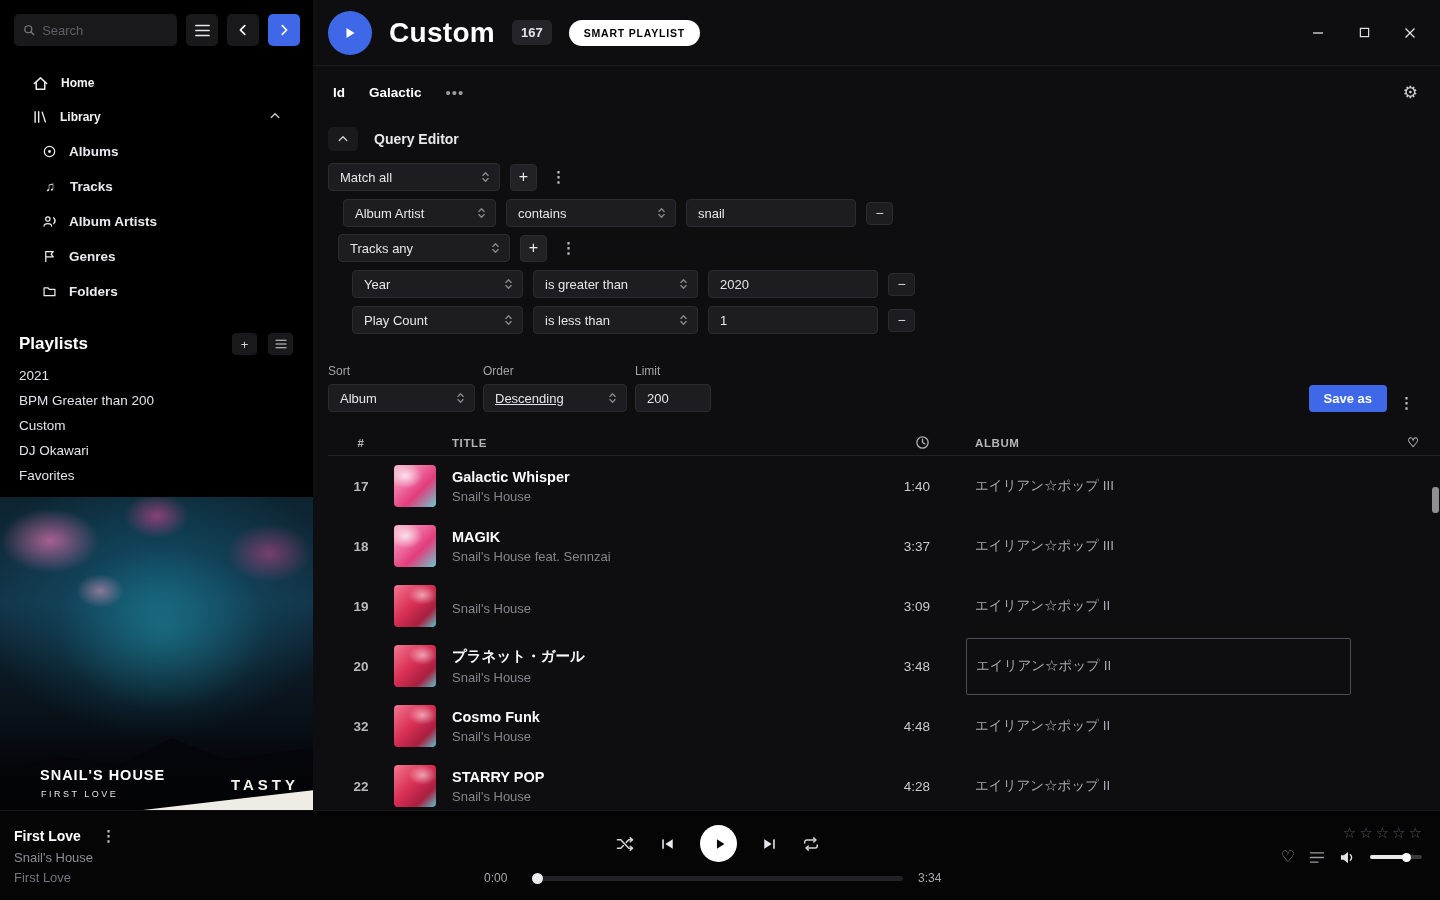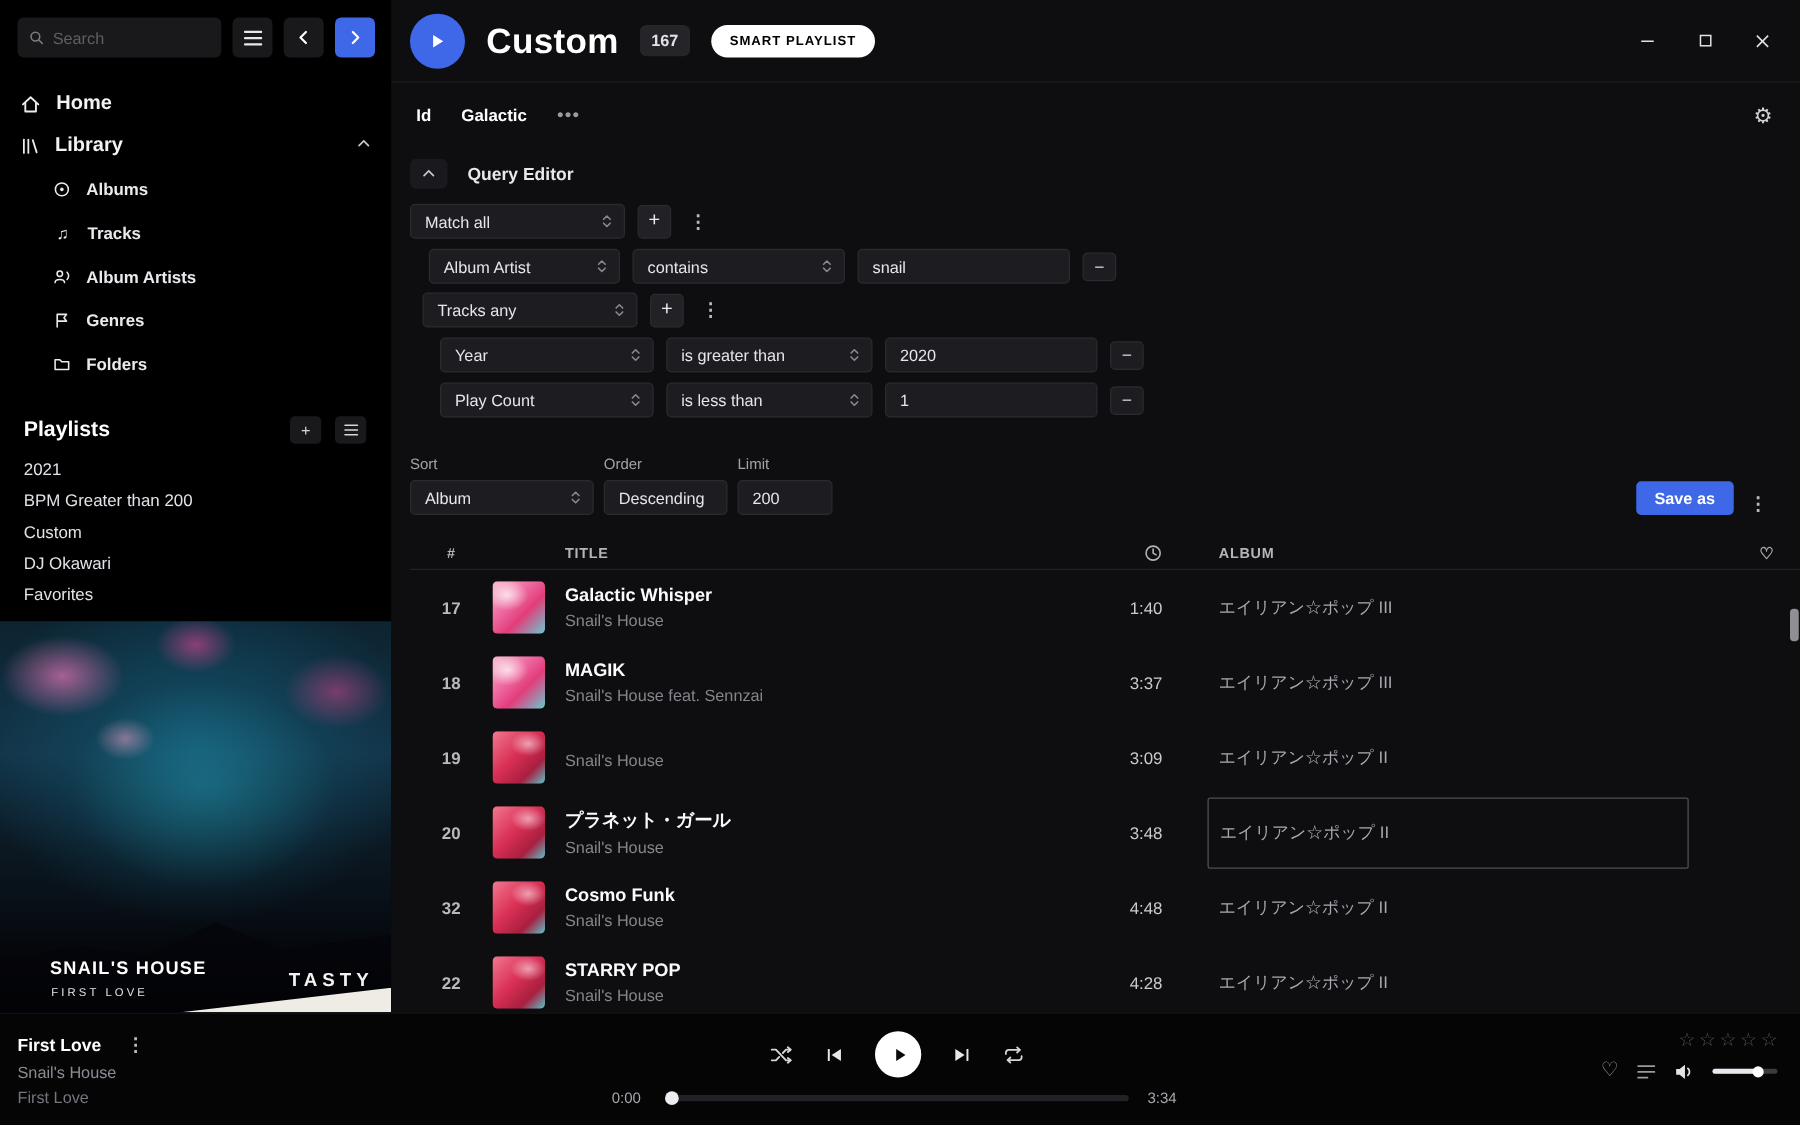--- a/index.html
+++ b/index.html
@@ -11,21 +11,21 @@
 
   
   .sidebar{width:313px;background:#000;display:flex;flex-direction:column;flex-shrink:0;}
   .sb-top{display:flex;gap:9px;padding:14px 13px 8px 14px;align-items:center;}
   .search-box{width:163px;height:32px;background:#19191c;border-radius:5px;display:flex;align-items:center;padding:0 9px;gap:7px;}
   .search-box input{background:transparent;border:none;outline:none;color:#ccc;font-size:13px;width:100%;font-family:inherit;}
   .search-box input::placeholder{color:#5f5f66;}
   .icon-btn{width:32px;height:32px;background:#19191c;border:none;border-radius:5px;display:flex;align-items:center;justify-content:center;cursor:pointer;}
   .icon-btn.accent{background:var(--accent);}
   .nav{margin-top:12px;}
-  .nav-item{display:flex;align-items:center;gap:12px;padding:9px 16px;font-size:16px;font-weight:700;color:#f2f2f4;cursor:pointer;height:34px;}
+  .nav-item{display:flex;align-items:center;gap:12px;padding:9px 32px;font-size:12px;font-weight:700;color:#f2f2f4;cursor:pointer;height:34px;}
   .nav-item .chev{margin-left:auto;}
   .sub-item{display:flex;align-items:center;gap:12px;padding:0 16px 0 42px;font-size:13.5px;font-weight:700;color:#eaeaee;cursor:pointer;height:35px;}
   .glyph-icon{width:16px;display:inline-flex;justify-content:center;color:#ececf0;font-size:13px;}
   .pl-header{display:flex;align-items:center;padding:24px 20px 8px 19px;}
   .pl-header h2{font-size:17px;font-weight:800;flex:1;color:#fff;}
   .pl-btn{width:25px;height:22px;margin-left:11px;background:#19191c;border:none;border-radius:4px;color:#d8d8dc;font-size:13px;display:flex;align-items:center;justify-content:center;cursor:pointer;}
   .playlist-item{padding:5px 19px;font-size:13.5px;color:#e2e2e8;cursor:pointer;height:25px;display:flex;align-items:center;}
   .sb-art{margin-top:auto;height:313px;position:relative;overflow:hidden;background:
     radial-gradient(70px 46px at 16% 14%, rgba(246,120,185,.65), transparent 70%),
     radial-gradient(46px 32px at 50% 6%, rgba(236,72,153,.55), transparent 70%),
@@ -62,21 +62,21 @@
   .qe-row{display:flex;align-items:center;gap:10px;}
   .qe-row.g1{margin:12px 0 0 15px;}
   .qe-row.r1{margin:8px 0 0 30px;}
   .qe-row.g2{margin:7px 0 0 25px;}
   .qe-row.r2{margin:8px 0 0 39px;}
   .qe-row.r3{margin:8px 0 0 39px;}
   .dd{height:28px;background:#1d1d21;border:1px solid #2a2a30;border-radius:4px;display:flex;align-items:center;padding:0 9px 0 11px;font-size:13px;color:#e6e6ea;cursor:pointer;gap:8px;}
   .dd span{flex:1;white-space:nowrap;}
   .tin{height:28px;background:#1d1d21;border:1px solid #2a2a30;border-radius:4px;color:#e6e6ea;font-size:13px;padding:0 11px;font-family:inherit;outline:none;}
   .w172{width:172px;} .w153{width:153px;} .w170{width:170px;} .w171{width:171px;} .w165{width:165px;}
-  .w147{width:147px;} .w124{width:99px;} .w76{width:76px;}
+  .w147{width:147px;} .w124{width:144px;text-decoration:underline;} .w76{width:76px;}
   .sq-btn{width:27px;height:27px;background:#212126;border:1px solid #2a2a30;border-radius:4px;color:#ececf0;font-size:16px;display:flex;align-items:center;justify-content:center;cursor:pointer;}
   .minus-btn{width:27px;height:23px;background:#1d1d21;border:1px solid #2a2a30;border-radius:4px;color:#d6d6da;font-size:14px;display:flex;align-items:center;justify-content:center;cursor:pointer;}
   .dots-btn{background:none;border:none;color:#b9b9bf;font-size:15px;cursor:pointer;padding:0 4px;font-weight:700;}
   .sort-row{display:flex;align-items:flex-end;gap:8px;margin:30px 22px 0 15px;}
   .scol{display:flex;flex-direction:column;gap:6px;}
   .scol .slabel{font-size:12px;color:#a2a2aa;}
   .spacer{flex:1;}
   .save-btn{height:27px;background:var(--accent);color:#fff;border:none;border-radius:4px;font-size:13px;font-weight:700;padding:0 15px;cursor:pointer;font-family:inherit;}
   
   .track-table{margin:18px 0 0 15px;}
@@ -558,21 +558,21 @@
         <button class="t-btn">
           <svg width="18" height="16" viewBox="0 0 20 16" fill="none" stroke="#d6d6da" stroke-width="1.6" stroke-linecap="round" stroke-linejoin="round">
               <path d="M3 7 V6 a2.5 2.5 0 0 1 2.5-2.5 H15"></path>
               <path d="M13 1.2 L15.5 3.5 L13 5.8"></path>
               <path d="M17 9 v1 a2.5 2.5 0 0 1-2.5 2.5 H5"></path>
               <path d="M7 10.2 L4.5 12.5 L7 14.8"></path>
             </svg>
         </button>
       </div>
       <div class="progress-row">
-        <span class="ptime" style="text-align:center">0:00</span>
+        <span class="ptime" style="text-align:left">0:00</span>
         <div class="progress-track">
           <div class="progress-thumb"></div>
         </div>
         <span class="ptime right">3:34</span>
       </div>
     </div>
 
     <div class="pb-right">
       <div class="stars">
         <span>☆</span>

